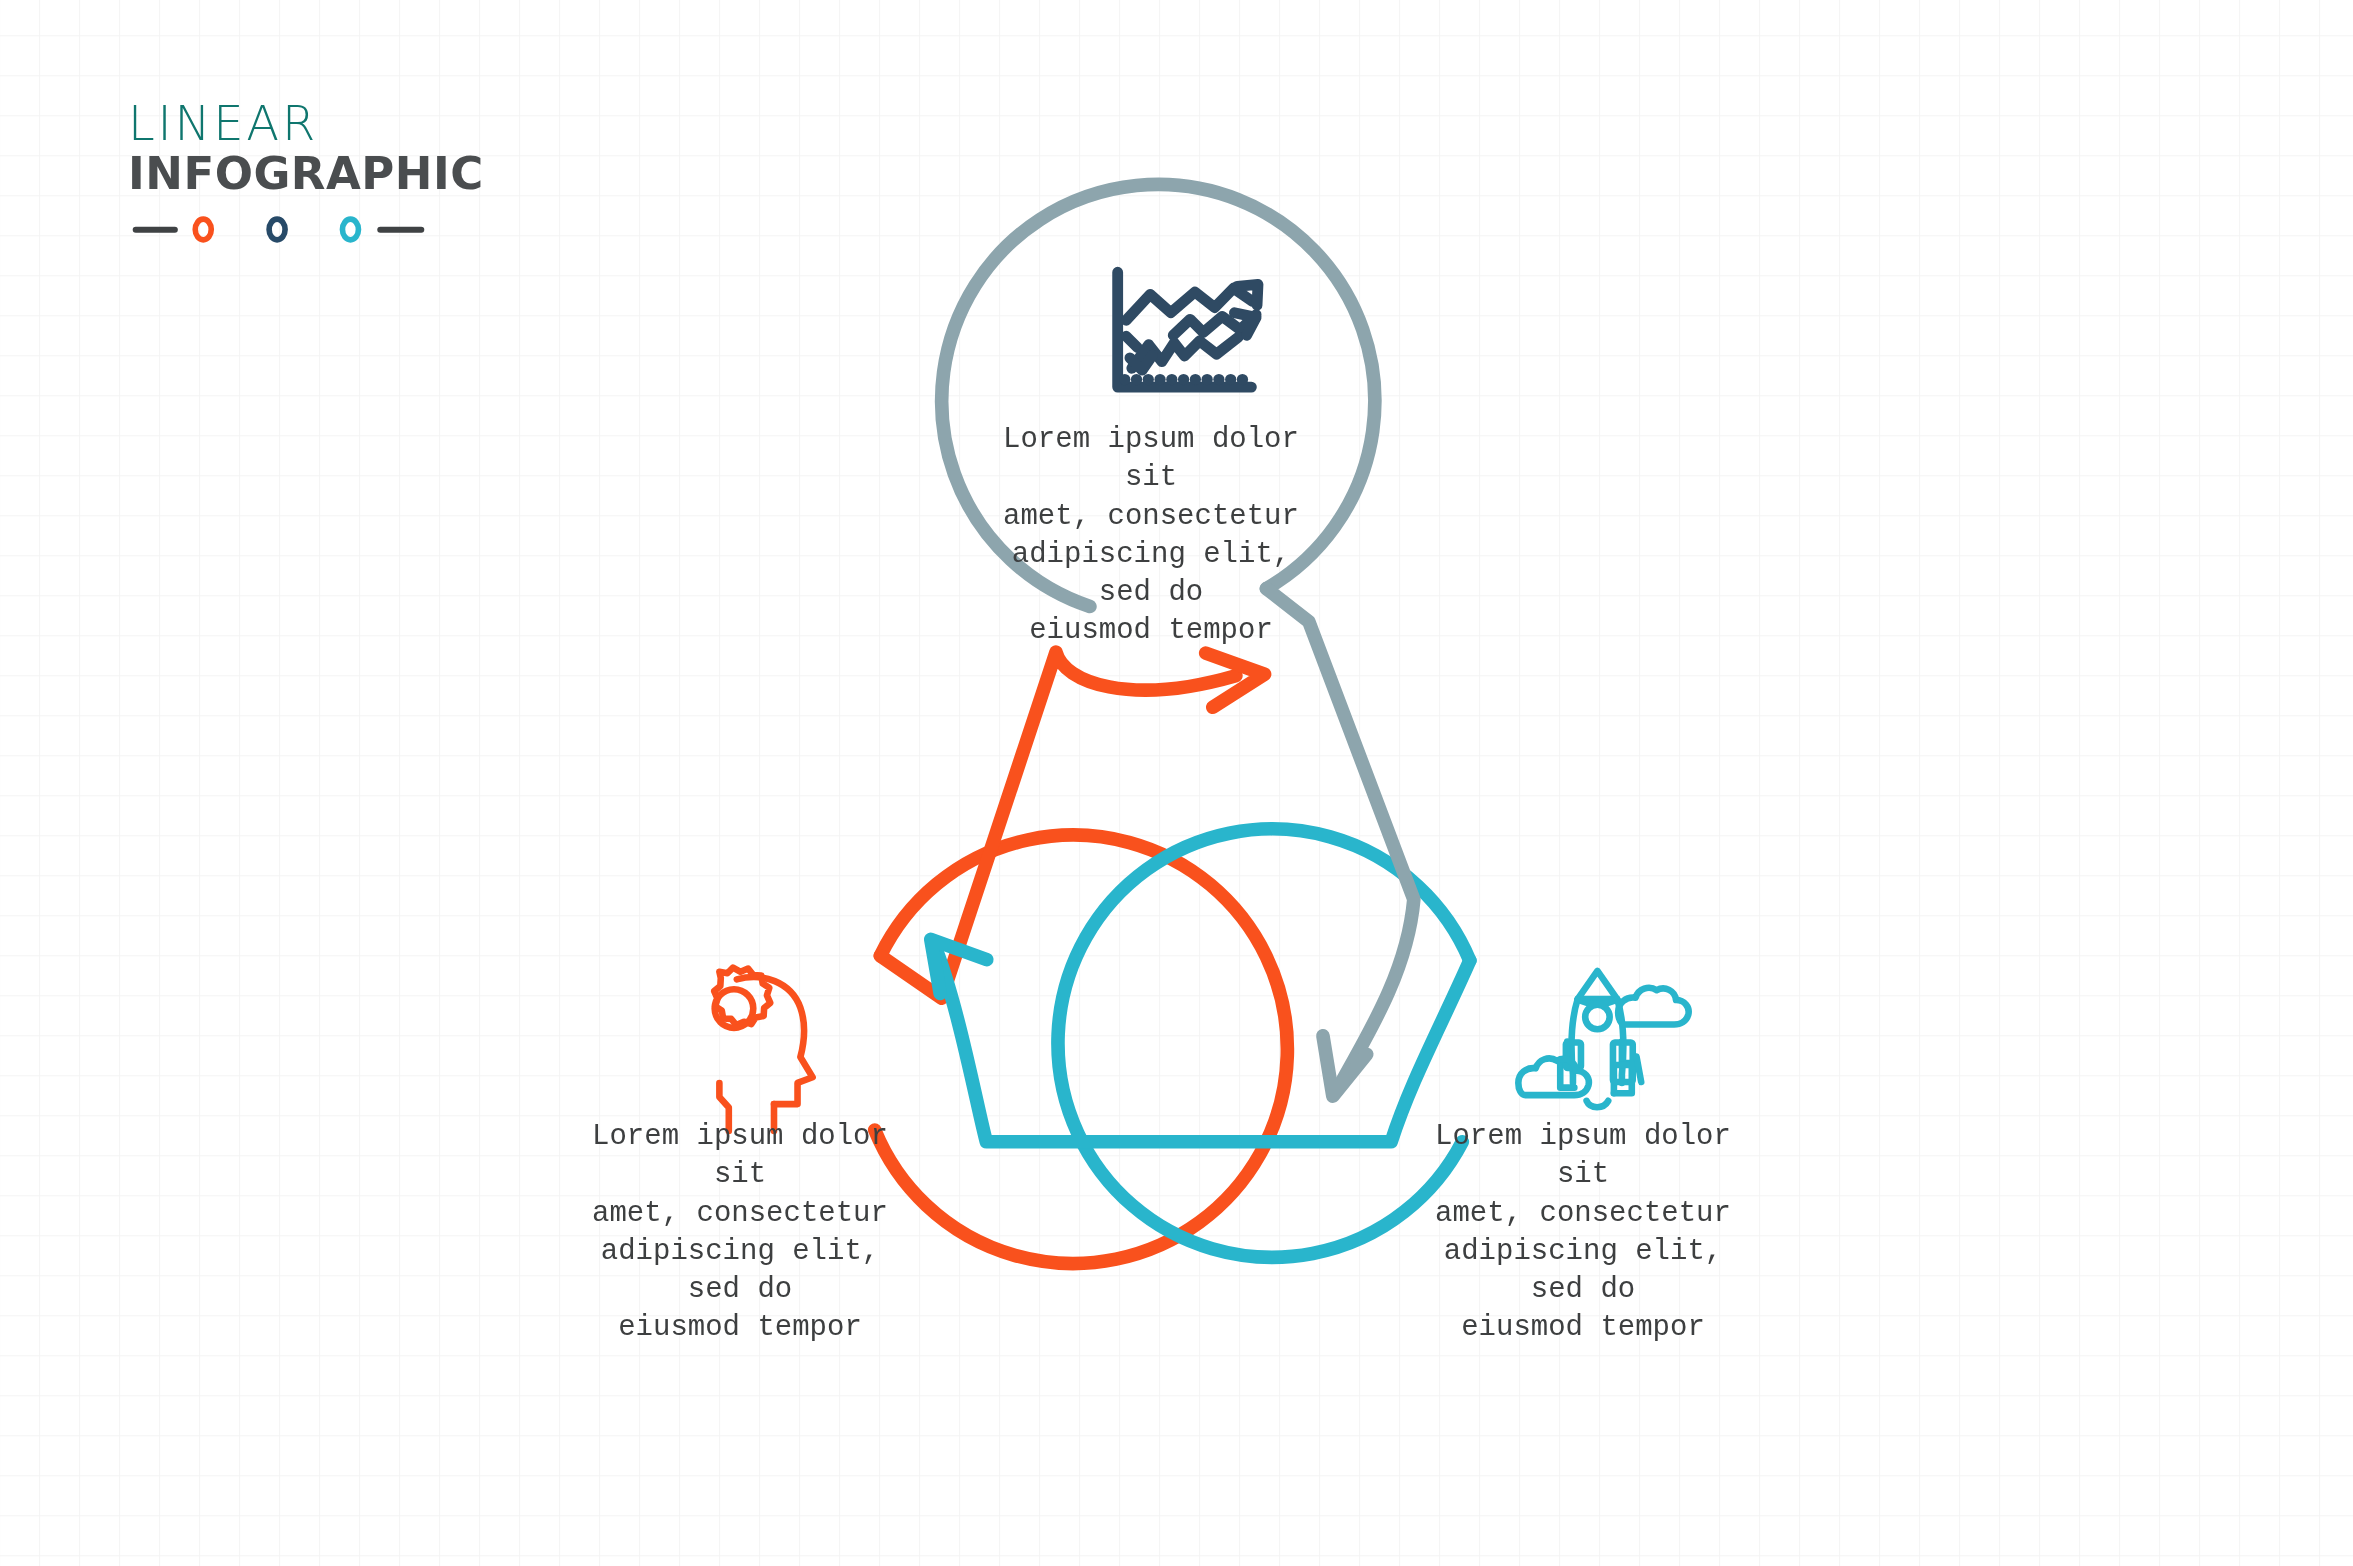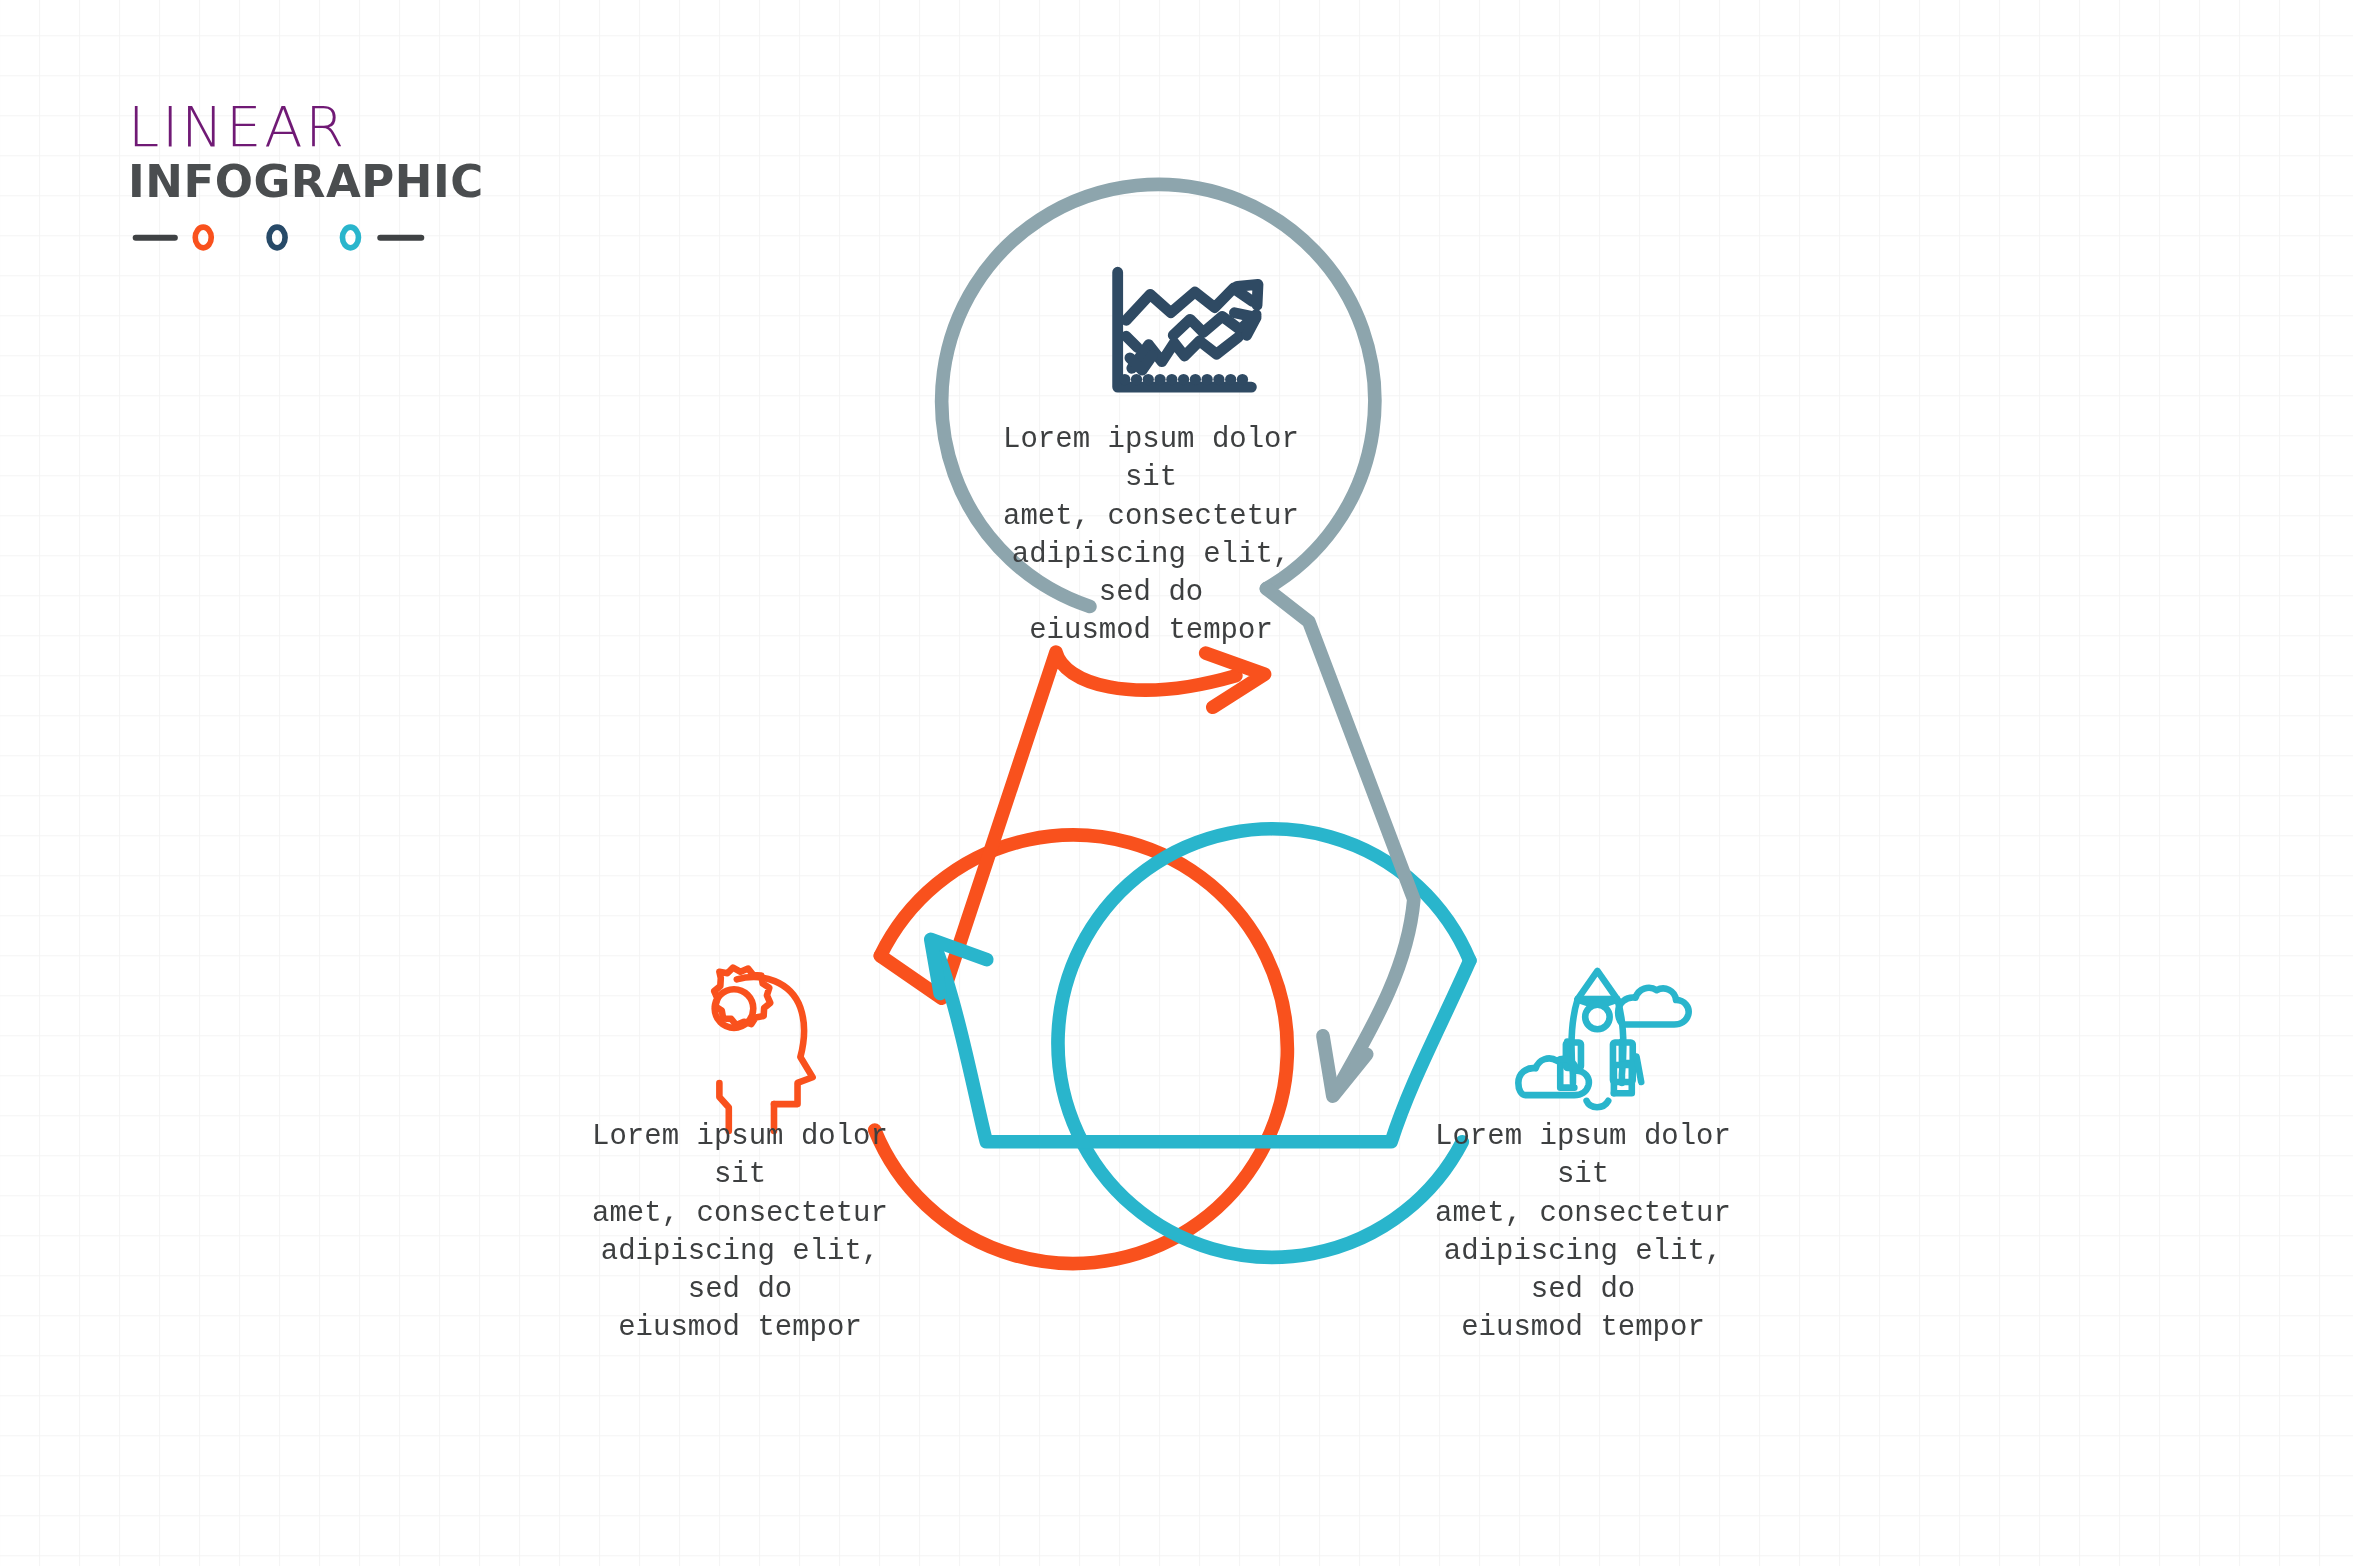--- a/index.html
+++ b/index.html
@@ -18,23 +18,23 @@
     background-position:-0.9px -4.7px;
     pointer-events:none;
   }
   #canvas{position:absolute;left:0;top:0;width:2354px;height:1567px;}
 
   
   #logo{position:absolute;left:128px;top:99px;width:339px;}
   #logo .word-linear{
     font-family:"DejaVu Sans", sans-serif;
     font-weight:300;
-    font-size:56px;
+    font-size:48px;
     letter-spacing:2.8px;
-    color:#701a75;
+    color:#0f766e;
     line-height:1.0;
     white-space:nowrap;
   }
   #logo .word-info{
     font-family:"DejaVu Sans", sans-serif;
     font-weight:bold;
     font-size:45px;
     letter-spacing:0.5px;
     color:#4a4d4f;
     line-height:1.0;

